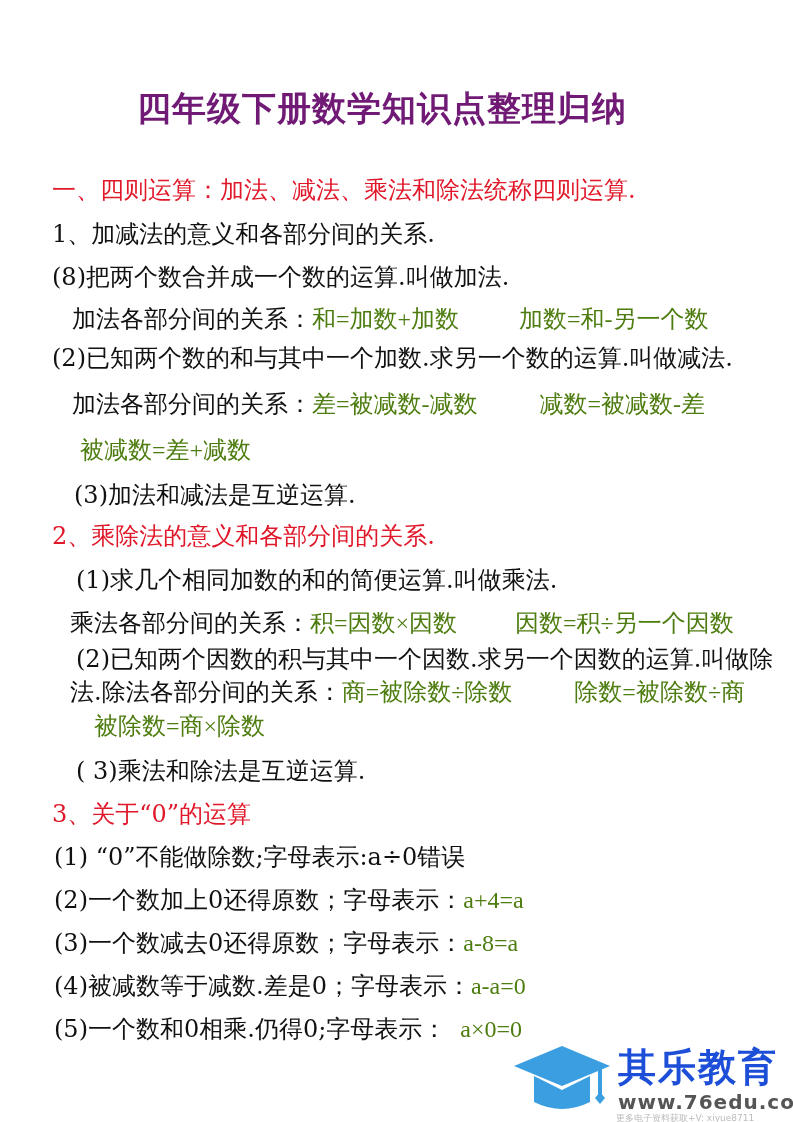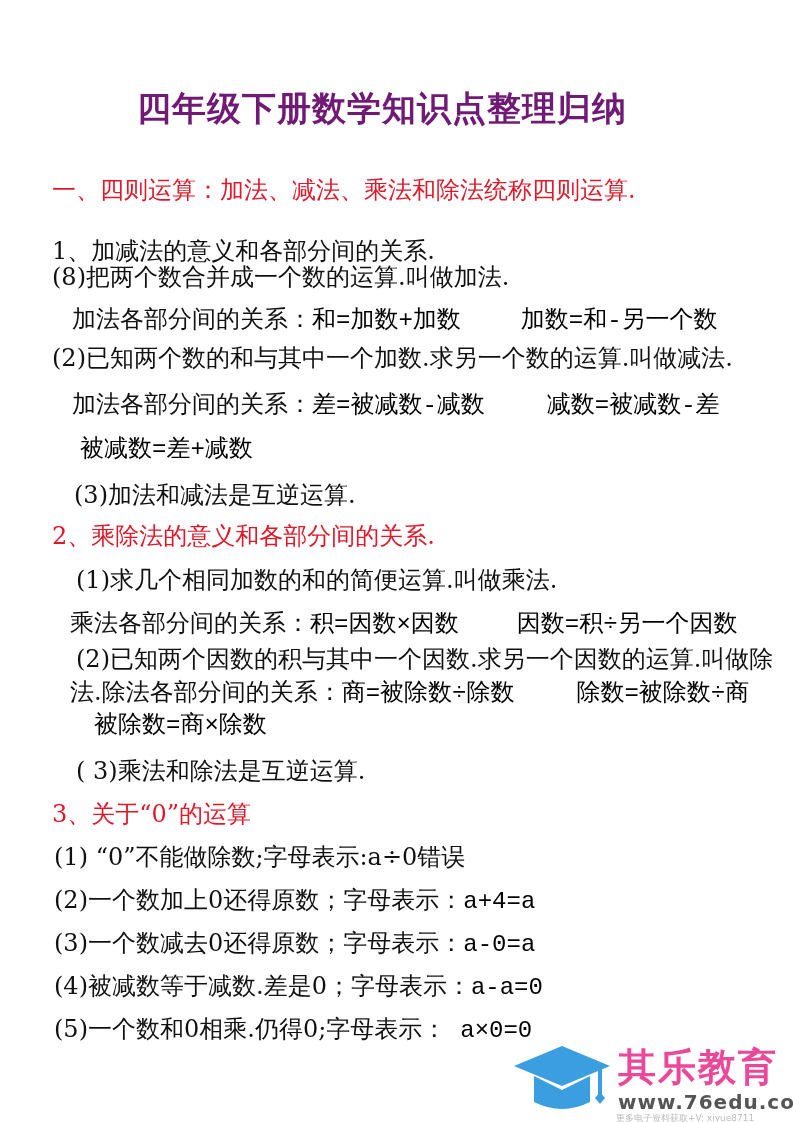--- a/index.html
+++ b/index.html
@@ -3,39 +3,39 @@
 <meta charset="utf-8">
 <style>
   html, body { margin: 0; padding: 0; background: #ffffff; }
   body { width: 793px; height: 1122px; position: relative; overflow: hidden;
          font-family: "DejaVu Serif", "Liberation Serif", serif; color: #111; }
   .title { position: absolute; left: 0; top: 86px; width: 730px; text-align: center;
            font-family: "DejaVu Sans", "Liberation Sans", sans-serif; font-weight: bold;
            font-size: 34px; color: #701a75; letter-spacing: 1px; margin-left: 17px; }
   .line { position: absolute; font-size: 24px; white-space: nowrap; line-height: 24px; }
   .red { color: #e0182a; }
-  .green { color: #000000; font-family: Liberation Mono, monospace; }
+  .green { color: #4d7c0f; font-family: Liberation Serif, serif; }
   .gap { display: inline-block; }
   .logo { position: absolute; left: 512px; top: 1040px; width: 281px; height: 82px; }
   .cap { position: absolute; left: 0; top: 4px; width: 100px; height: 70px; }
   .brand { position: absolute; left: 106px; top: 2px; font-size: 38px; font-weight: bold;
-           color: #ec4899; font-family: "DejaVu Sans", "Liberation Sans", sans-serif; letter-spacing: 2px; }
+           color: #1d4ed8; font-family: "DejaVu Sans", "Liberation Sans", sans-serif; letter-spacing: 2px; }
   .url { position: absolute; left: 106px; top: 50px; font-size: 20px; font-weight: bold; color: #555;
          font-family: "DejaVu Sans", "Liberation Sans", sans-serif; letter-spacing: 1px; }
   .wm { position: absolute; left: 104px; top: 72px; font-size: 9px; color: #bbb;
         font-family: "DejaVu Sans", "Liberation Sans", sans-serif; }
 </style>
 </head>
 <body>
 
 <div class="title">四年级下册数学知识点整理归纳</div>
 
 <div class="line red" style="left:52px;top:178px;">一、四则运算：加法、减法、乘法和除法统称四则运算.</div>
 
-<div class="line" style="left:52px;top:222px;margin-top:17px;">1、加减法的意义和各部分间的关系.</div>
+<div class="line" style="left:52px;top:222px;">1、加减法的意义和各部分间的关系.</div>
 <div class="line" style="left:52px;top:265px;">(8)把两个数合并成一个数的运算.叫做加法.</div>
 
 <div class="line" style="left:72px;top:307px;">
   <span>加法各部分间的关系：</span><span class="green">和=加数+加数</span><span class="gap" style="width:60px"></span><span class="green">加数=和-另一个数</span>
 </div>
 
 <div class="line" style="left:52px;top:346px;">(2)已知两个数的和与其中一个加数.求另一个数的运算.叫做减法.</div>
 
 <div class="line" style="left:72px;top:392px;">
   <span>加法各部分间的关系：</span><span class="green">差=被减数-减数</span><span class="gap" style="width:62px"></span><span class="green">减数=被减数-差</span>
@@ -63,21 +63,21 @@
 
 <div class="line red" style="left:52px;top:802px;">3、关于“0”的运算</div>
 
 <div class="line" style="left:54px;top:845px;">
   <span>(1) “0”不能做除数;字母表示:a÷0错误</span>
 </div>
 <div class="line" style="left:54px;top:888px;">
   <span>(2)一个数加上0还得原数；字母表示：</span><span class="green">a+4=a</span>
 </div>
 <div class="line" style="left:54px;top:931px;">
-  <span>(3)一个数减去0还得原数；字母表示：</span><span class="green">a-0=a</span>
+  <span>(3)一个数减去0还得原数；字母表示：</span><span class="green">a-8=a</span>
 </div>
 <div class="line" style="left:54px;top:974px;">
   <span>(4)被减数等于减数.差是0；字母表示：</span><span class="green">a-a=0</span>
 </div>
 <div class="line" style="left:54px;top:1017px;">
   <span>(5)一个数和0相乘.仍得0;字母表示：</span><span class="gap" style="width:14px"></span><span class="green">a×0=0</span>
 </div>
 
 <div class="logo">
   <svg class="cap" viewBox="0 0 100 70">

